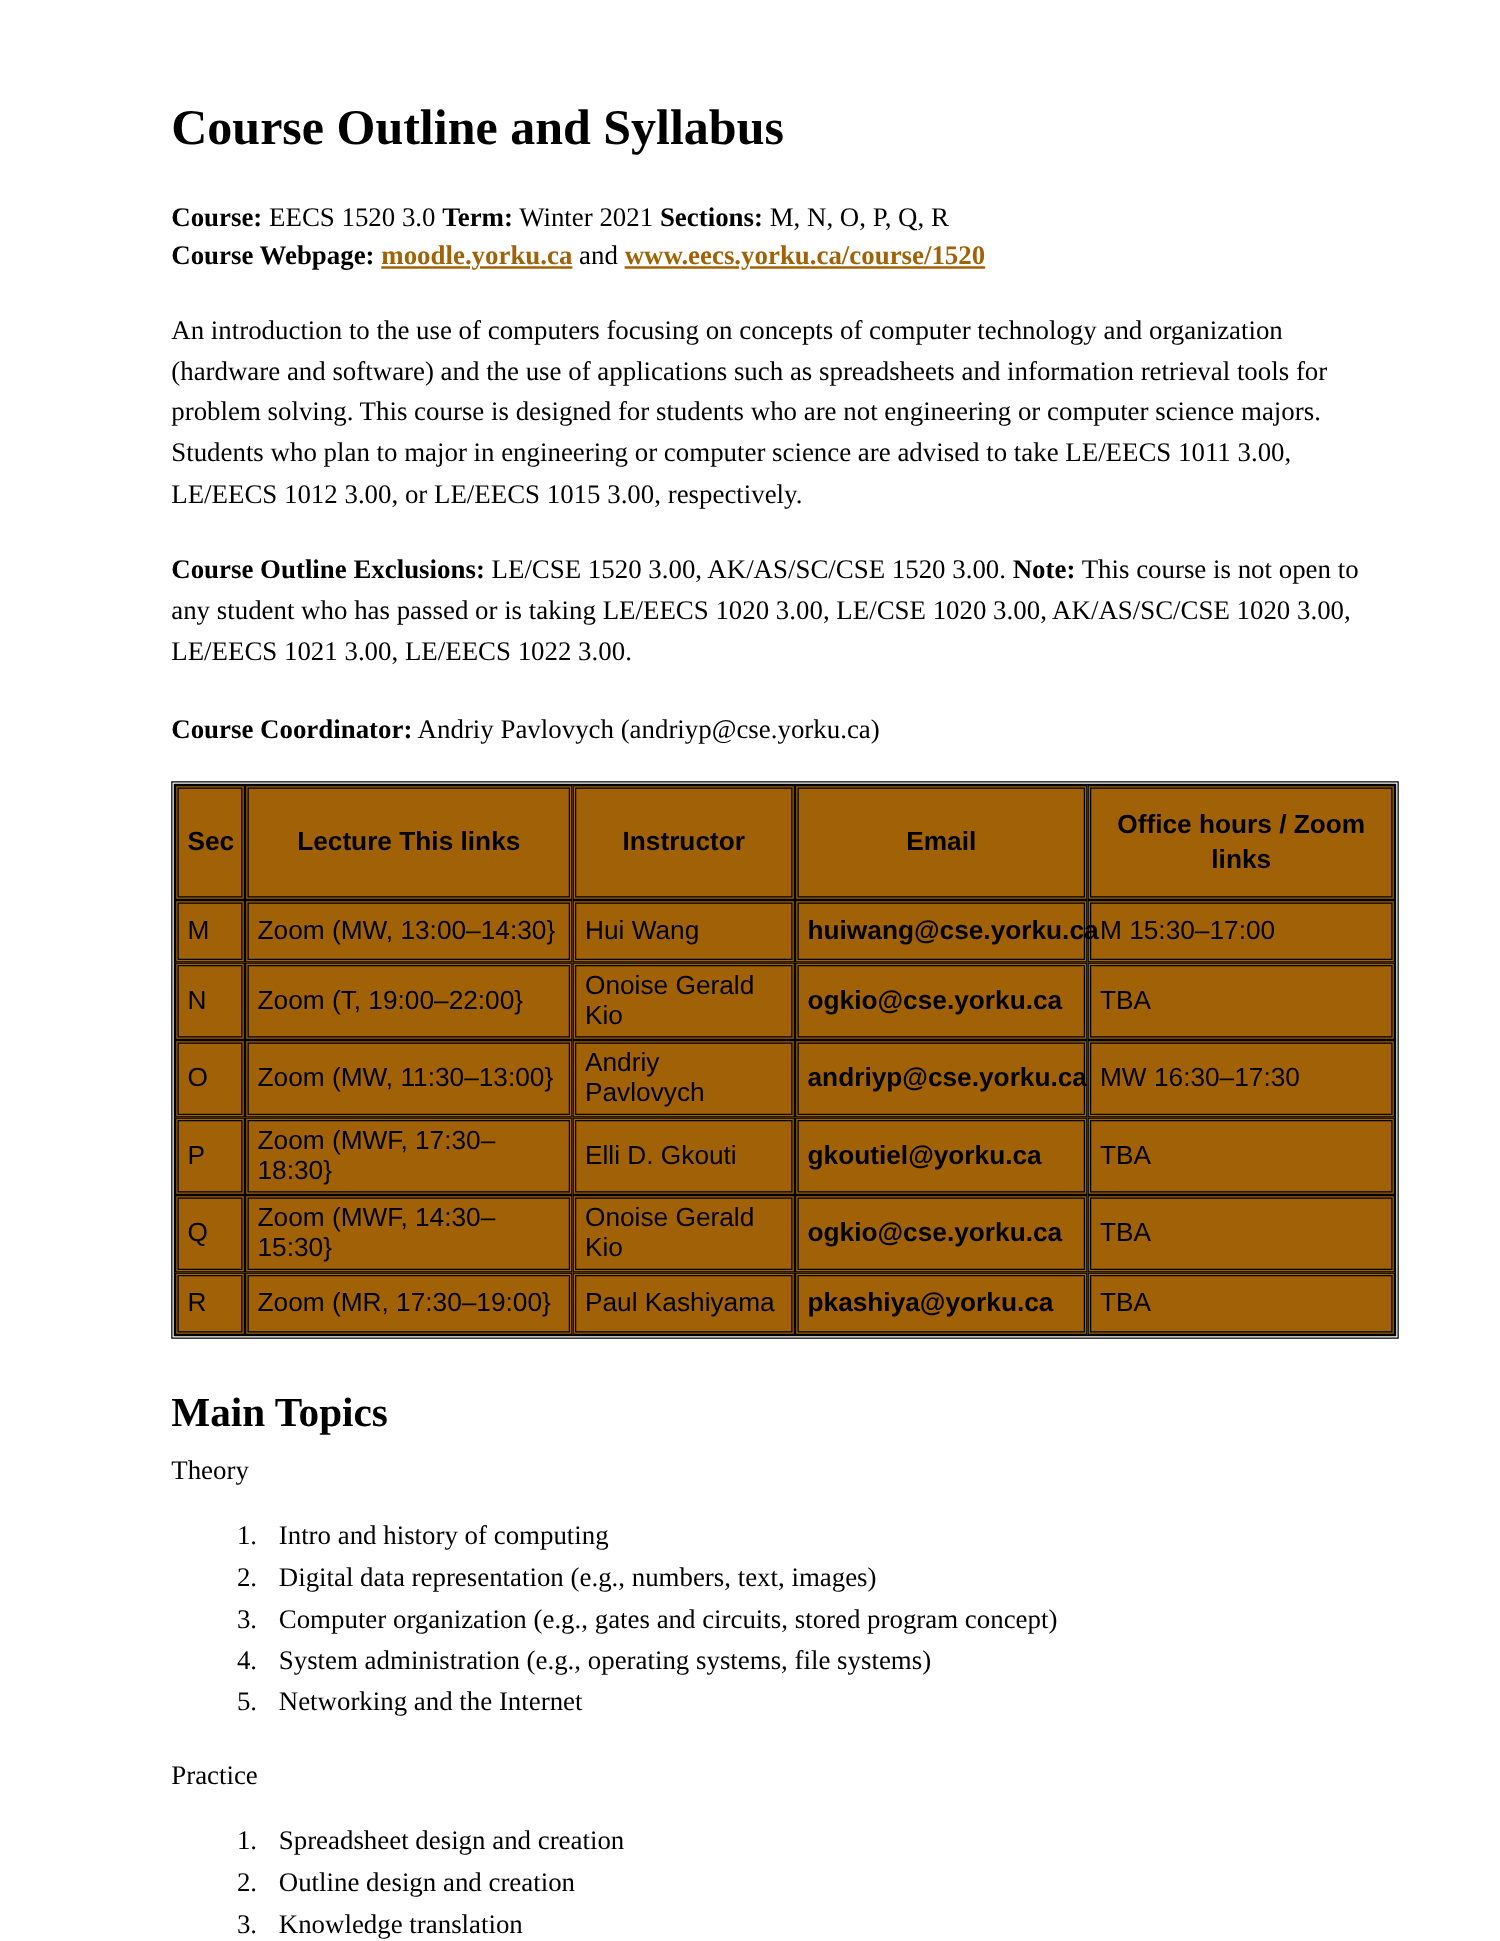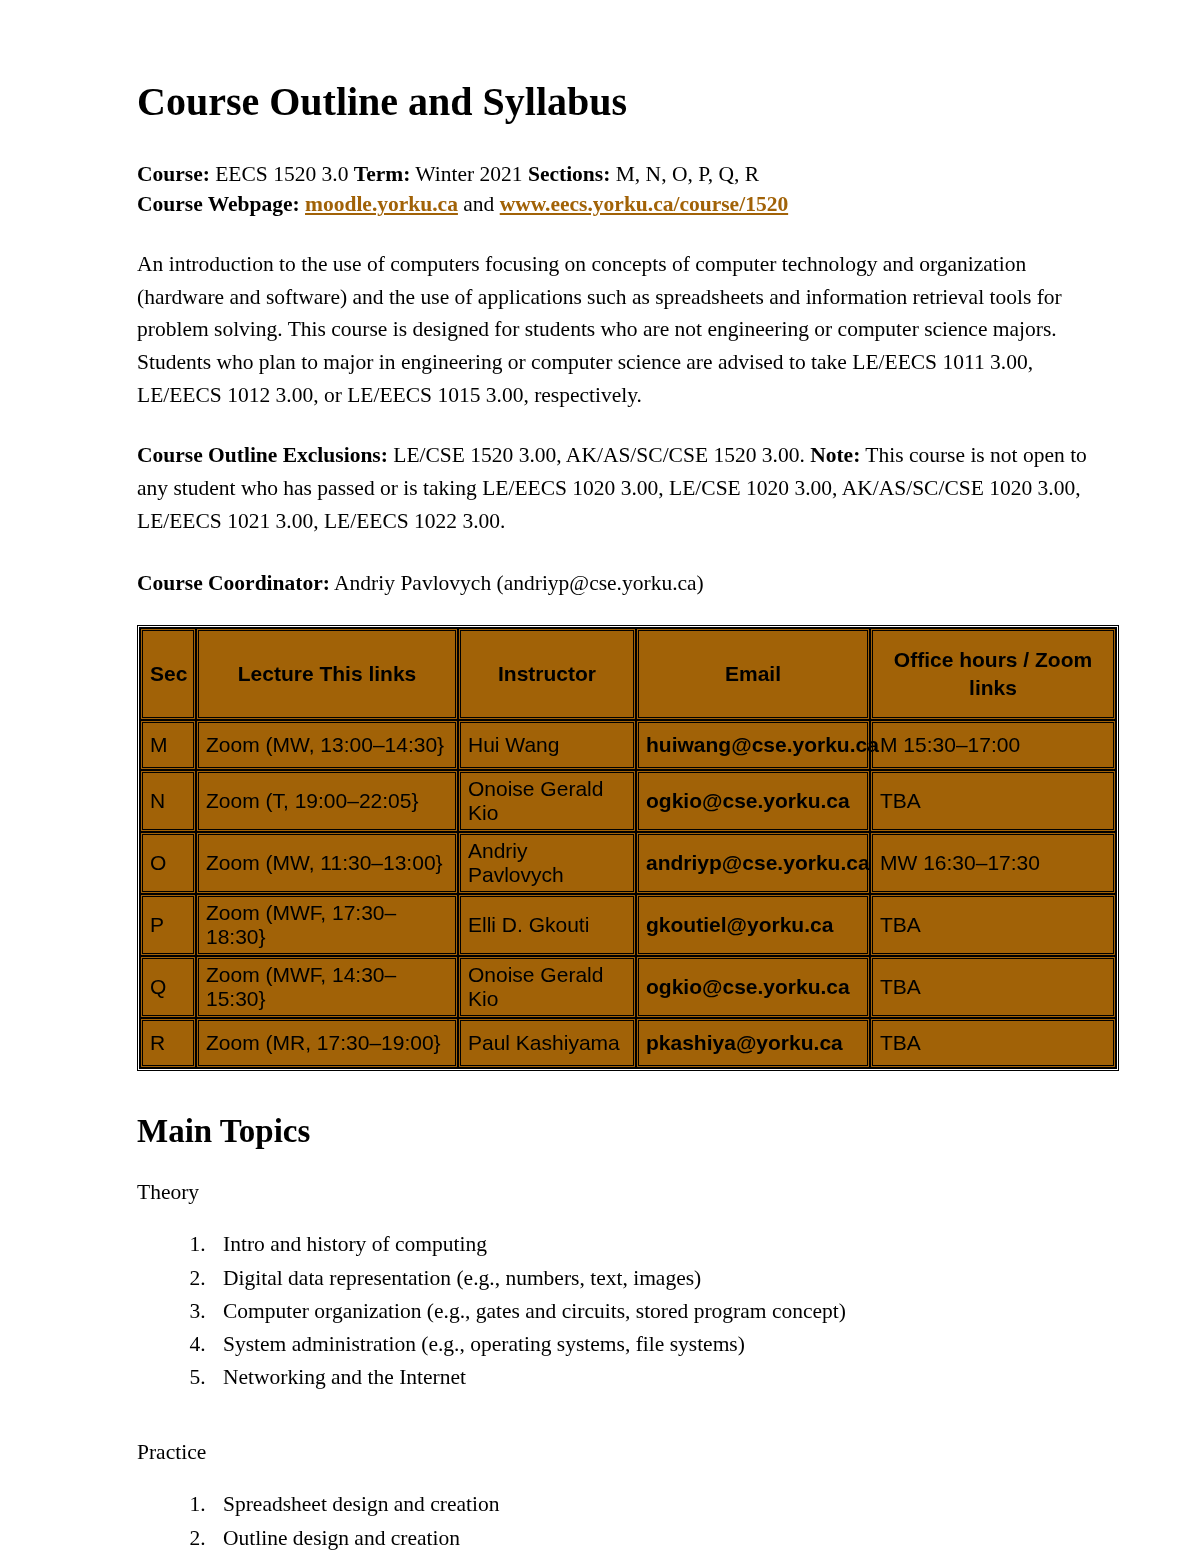--- a/index.html
+++ b/index.html
@@ -105,21 +105,21 @@
 
   
   h2.section-title {
     font-size: 33px;
     font-weight: bold;
     margin: 42px 0 0 0;
     line-height: 1.15;
   }
   .subhead {
     font-size: 21.5px;
-    margin-top: 26px;
+    margin-top: 10px;
     line-height: 1.4;
   }
   ol.topics {
     font-size: 21.5px;
     line-height: 1.45;
     margin: 22px 0 0 0;
     padding-left: 74px;
   }
   ol.topics li {
     padding-left: 12px;
@@ -181,21 +181,21 @@
       <tbody>
         <tr>
           <td class="sec-cell">M</td>
           <td>Zoom (MW, 13:00–14:30}</td>
           <td>Hui Wang</td>
           <td class="email-cell">huiwang@cse.yorku.ca</td>
           <td>M 15:30–17:00</td>
         </tr>
         <tr>
           <td class="sec-cell">N</td>
-          <td>Zoom (T, 19:00–22:05}</td>
+          <td>Zoom (T, 19:00–22:00}</td>
           <td>Onoise Gerald Kio</td>
           <td class="email-cell">ogkio@cse.yorku.ca</td>
           <td>TBA</td>
         </tr>
         <tr>
           <td class="sec-cell">O</td>
           <td>Zoom (MW, 11:30–13:00}</td>
           <td>Andriy Pavlovych</td>
           <td class="email-cell">andriyp@cse.yorku.ca</td>
           <td>MW 16:30–17:30</td>

